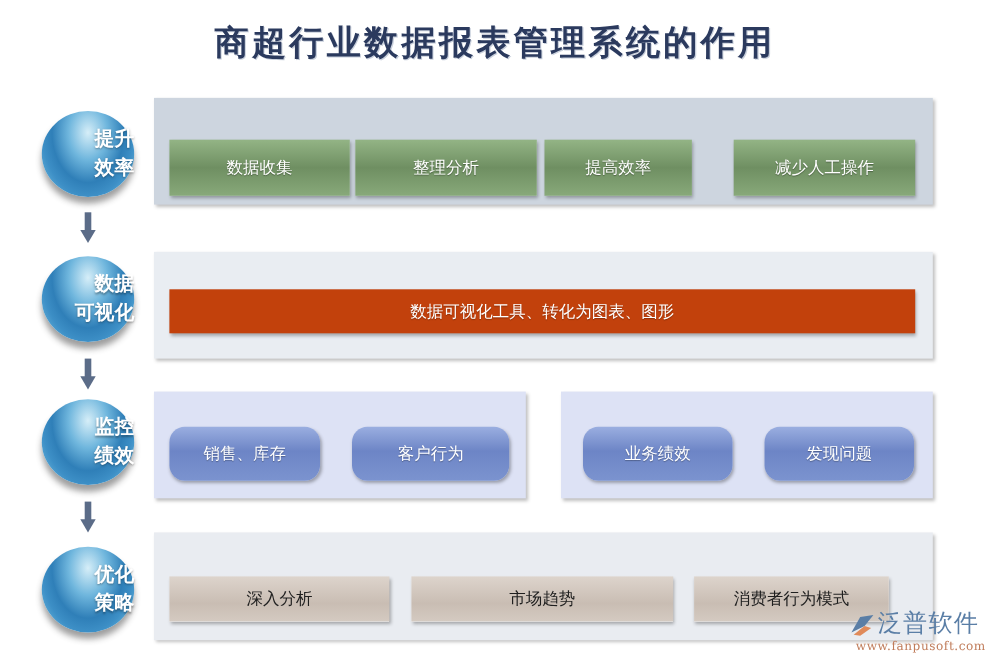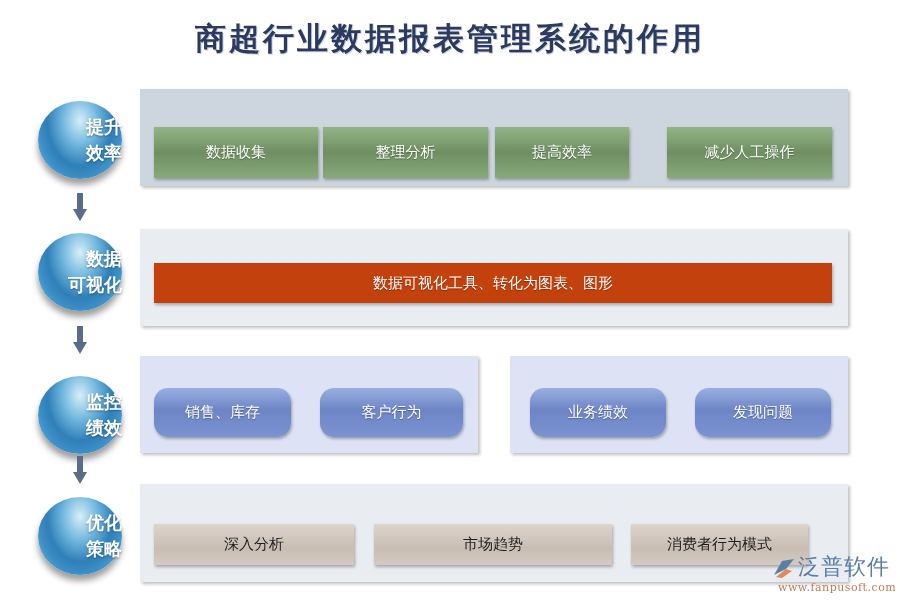--- a/index.html
+++ b/index.html
@@ -52,21 +52,21 @@
   <span>可视化</span>
 </div>
 <div class="panel p2"></div>
 <div class="box slate">数据可视化工具、转化为图表、图形</div>
 
 <div class="arrow" style="top:326px;">
     <div class="shaft"></div>
     <div class="head"></div>
   </div>
 
-<div class="circle" style="top:376px;">
+<div class="circle" style="top:363px;">
   <span>监控</span>
   <span>绩效</span>
 </div>
 <div class="panel p3a"></div>
 <div class="panel p3b"></div>
 <div class="box blue" style="left:154px;width:137px;">销售、库存</div>
 <div class="box blue" style="left:320px;width:143px;">客户行为</div>
 <div class="box blue" style="left:530px;width:136px;">业务绩效</div>
 <div class="box blue" style="left:695px;width:136px;">发现问题</div>
 

